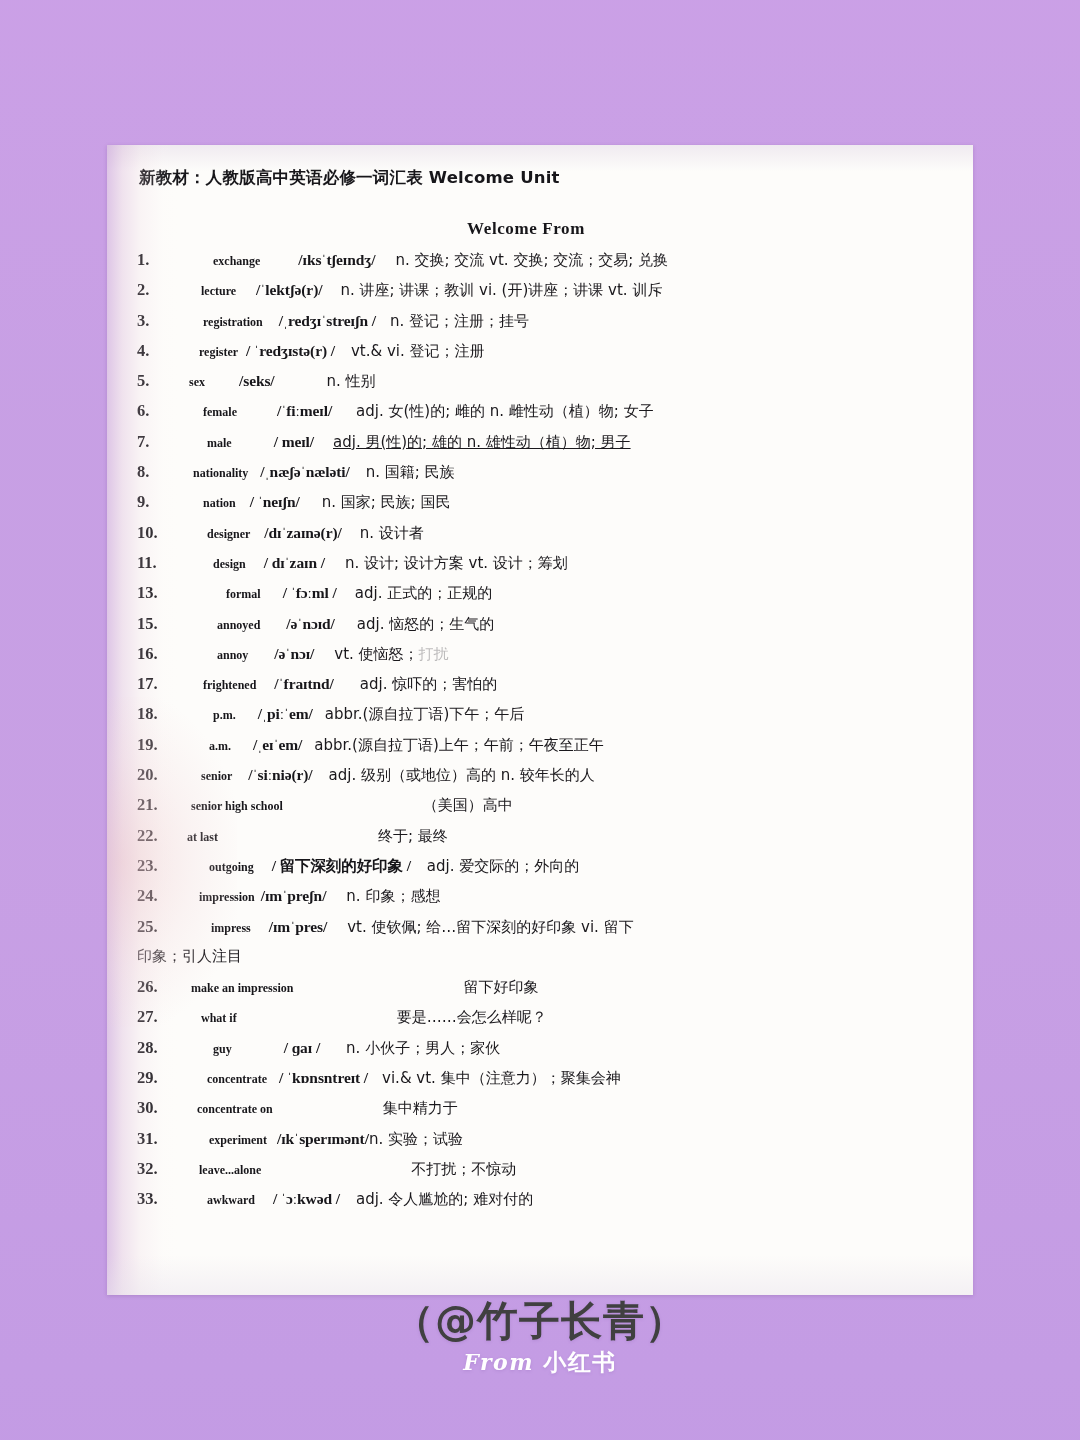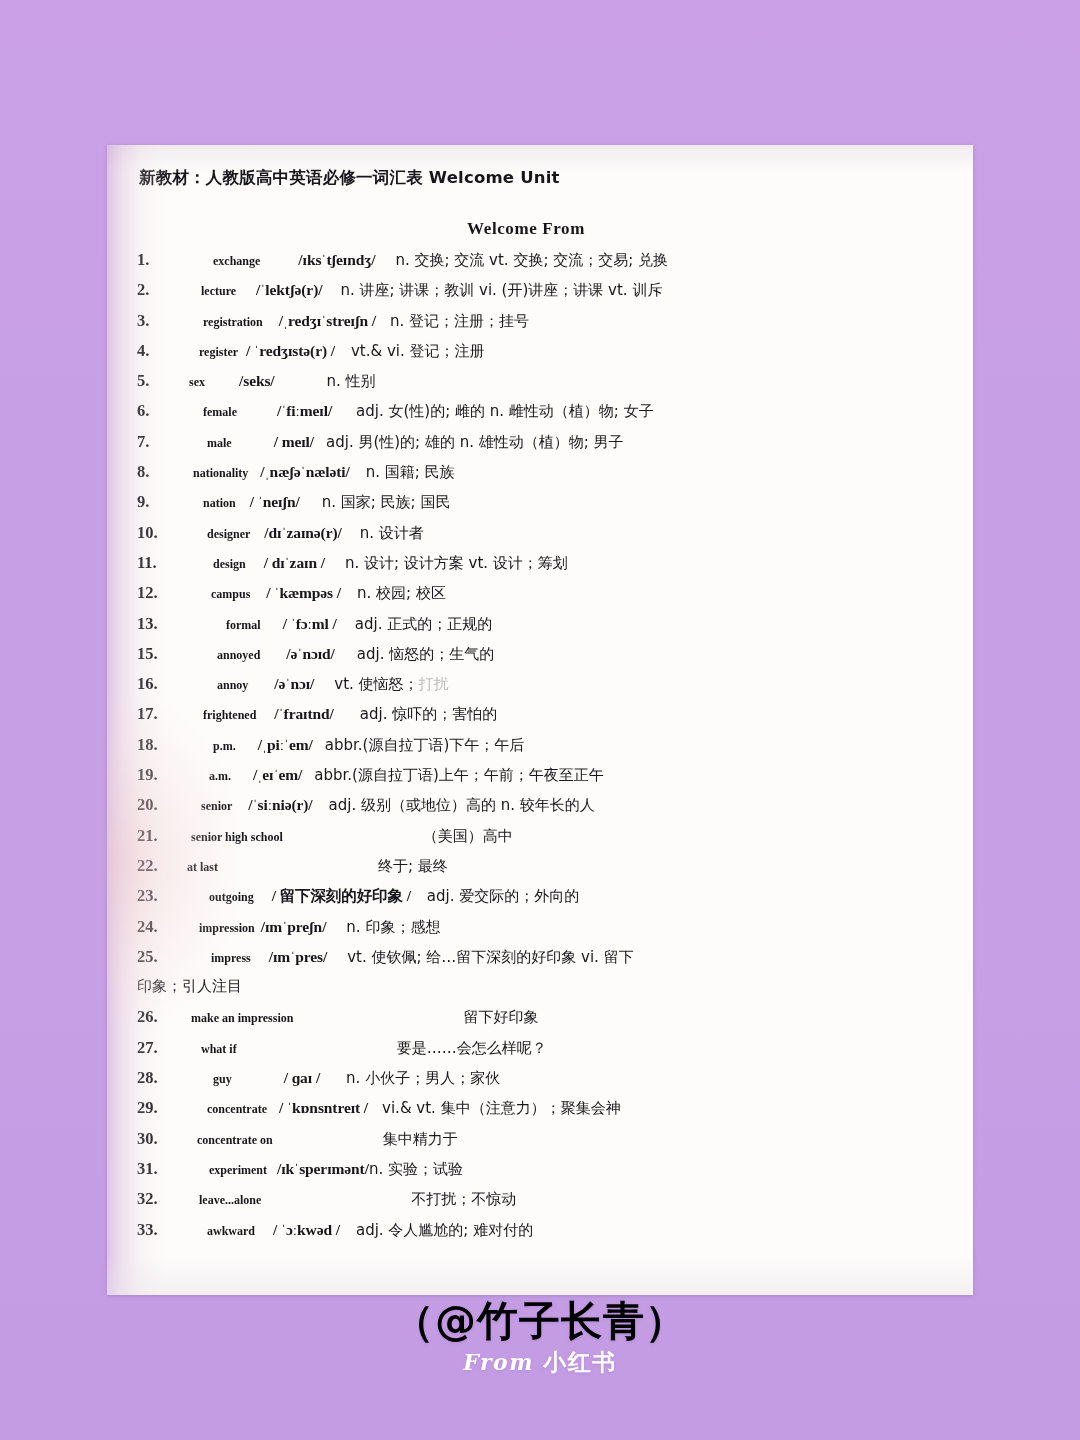--- a/index.html
+++ b/index.html
@@ -168,21 +168,21 @@
     left:0;
     top:1300px;
     width:100%;
     text-align:center;
     pointer-events:none;
   }
   #wm-handle {
     font-family:"DejaVu Sans", sans-serif;
     font-weight:bold;
     font-size:41px;
-    color:#000000;
+    color:#404040;
     letter-spacing:1px;
     line-height:1.05;
     text-shadow:0 1px 3px rgba(130,90,170,.25);
   }
   #wm-from {
     margin-top:4px;
     font-family:"DejaVu Serif", serif;
     font-style:italic;
     font-weight:bold;
     font-size:22px;
@@ -248,21 +248,21 @@
         <div class="word-row">
           <span class="w-num">6.</span>
           <span class="w-term" style="margin-left: 24px;">female</span>
           <span class="w-phon" style="margin-left: 40px;">/ˈfiːmeɪl/</span>
           <span class="w-def" style="margin-left: 24px;">adj.  女(性)的; 雌的   n.   雌性动（植）物; 女子</span>
         </div>
         <div class="word-row">
           <span class="w-num">7.</span>
           <span class="w-term" style="margin-left: 28px;">male</span>
           <span class="w-phon" style="margin-left: 42px;">/ meɪl/</span>
-          <span class="w-def" style="margin-left: 12px;">adj.  男(性)的; 雄的   n.   雄性动（植）物; 男子</span>
+          <span class="w-def" style="margin-left: 19px; text-decoration: underline;">adj.  男(性)的; 雄的   n.   雄性动（植）物; 男子</span>
         </div>
         <div class="word-row">
           <span class="w-num">8.</span>
           <span class="w-term" style="margin-left: 14px;">nationality</span>
           <span class="w-phon" style="margin-left: 12px;">/ˌnæʃəˈnæləti/</span>
           <span class="w-def" style="margin-left: 16px;">n.   国籍; 民族</span>
         </div>
         <div class="word-row">
           <span class="w-num">9.</span>
           <span class="w-term" style="margin-left: 24px;">nation</span>
@@ -273,26 +273,20 @@
           <span class="w-num">10.</span>
           <span class="w-term" style="margin-left: 28px;">designer</span>
           <span class="w-phon" style="margin-left: 14px;">/dɪˈzaɪnə(r)/</span>
           <span class="w-def" style="margin-left: 18px;">n.   设计者</span>
         </div>
         <div class="word-row">
           <span class="w-num">11.</span>
           <span class="w-term" style="margin-left: 34px;">design</span>
           <span class="w-phon" style="margin-left: 18px;">/ dɪˈzaɪn /</span>
           <span class="w-def" style="margin-left: 20px;">n.   设计; 设计方案   vt.   设计；筹划</span>
-        </div>
-        <div class="word-row">
-          <span class="w-num">12.</span>
-          <span class="w-term" style="margin-left: 32px;">campus</span>
-          <span class="w-phon" style="margin-left: 16px;">/ ˈkæmpəs /</span>
-          <span class="w-def" style="margin-left: 16px;">n.   校园; 校区</span>
         </div>
         <div class="word-row">
           <span class="w-num">13.</span>
           <span class="w-term" style="margin-left: 47px;">formal</span>
           <span class="w-phon" style="margin-left: 22px;">/ ˈfɔːml /</span>
           <span class="w-def" style="margin-left: 18px;">adj.  正式的；正规的</span>
         </div>
         <div class="word-row">
           <span class="w-num">15.</span>
           <span class="w-term" style="margin-left: 38px;">annoyed</span>

